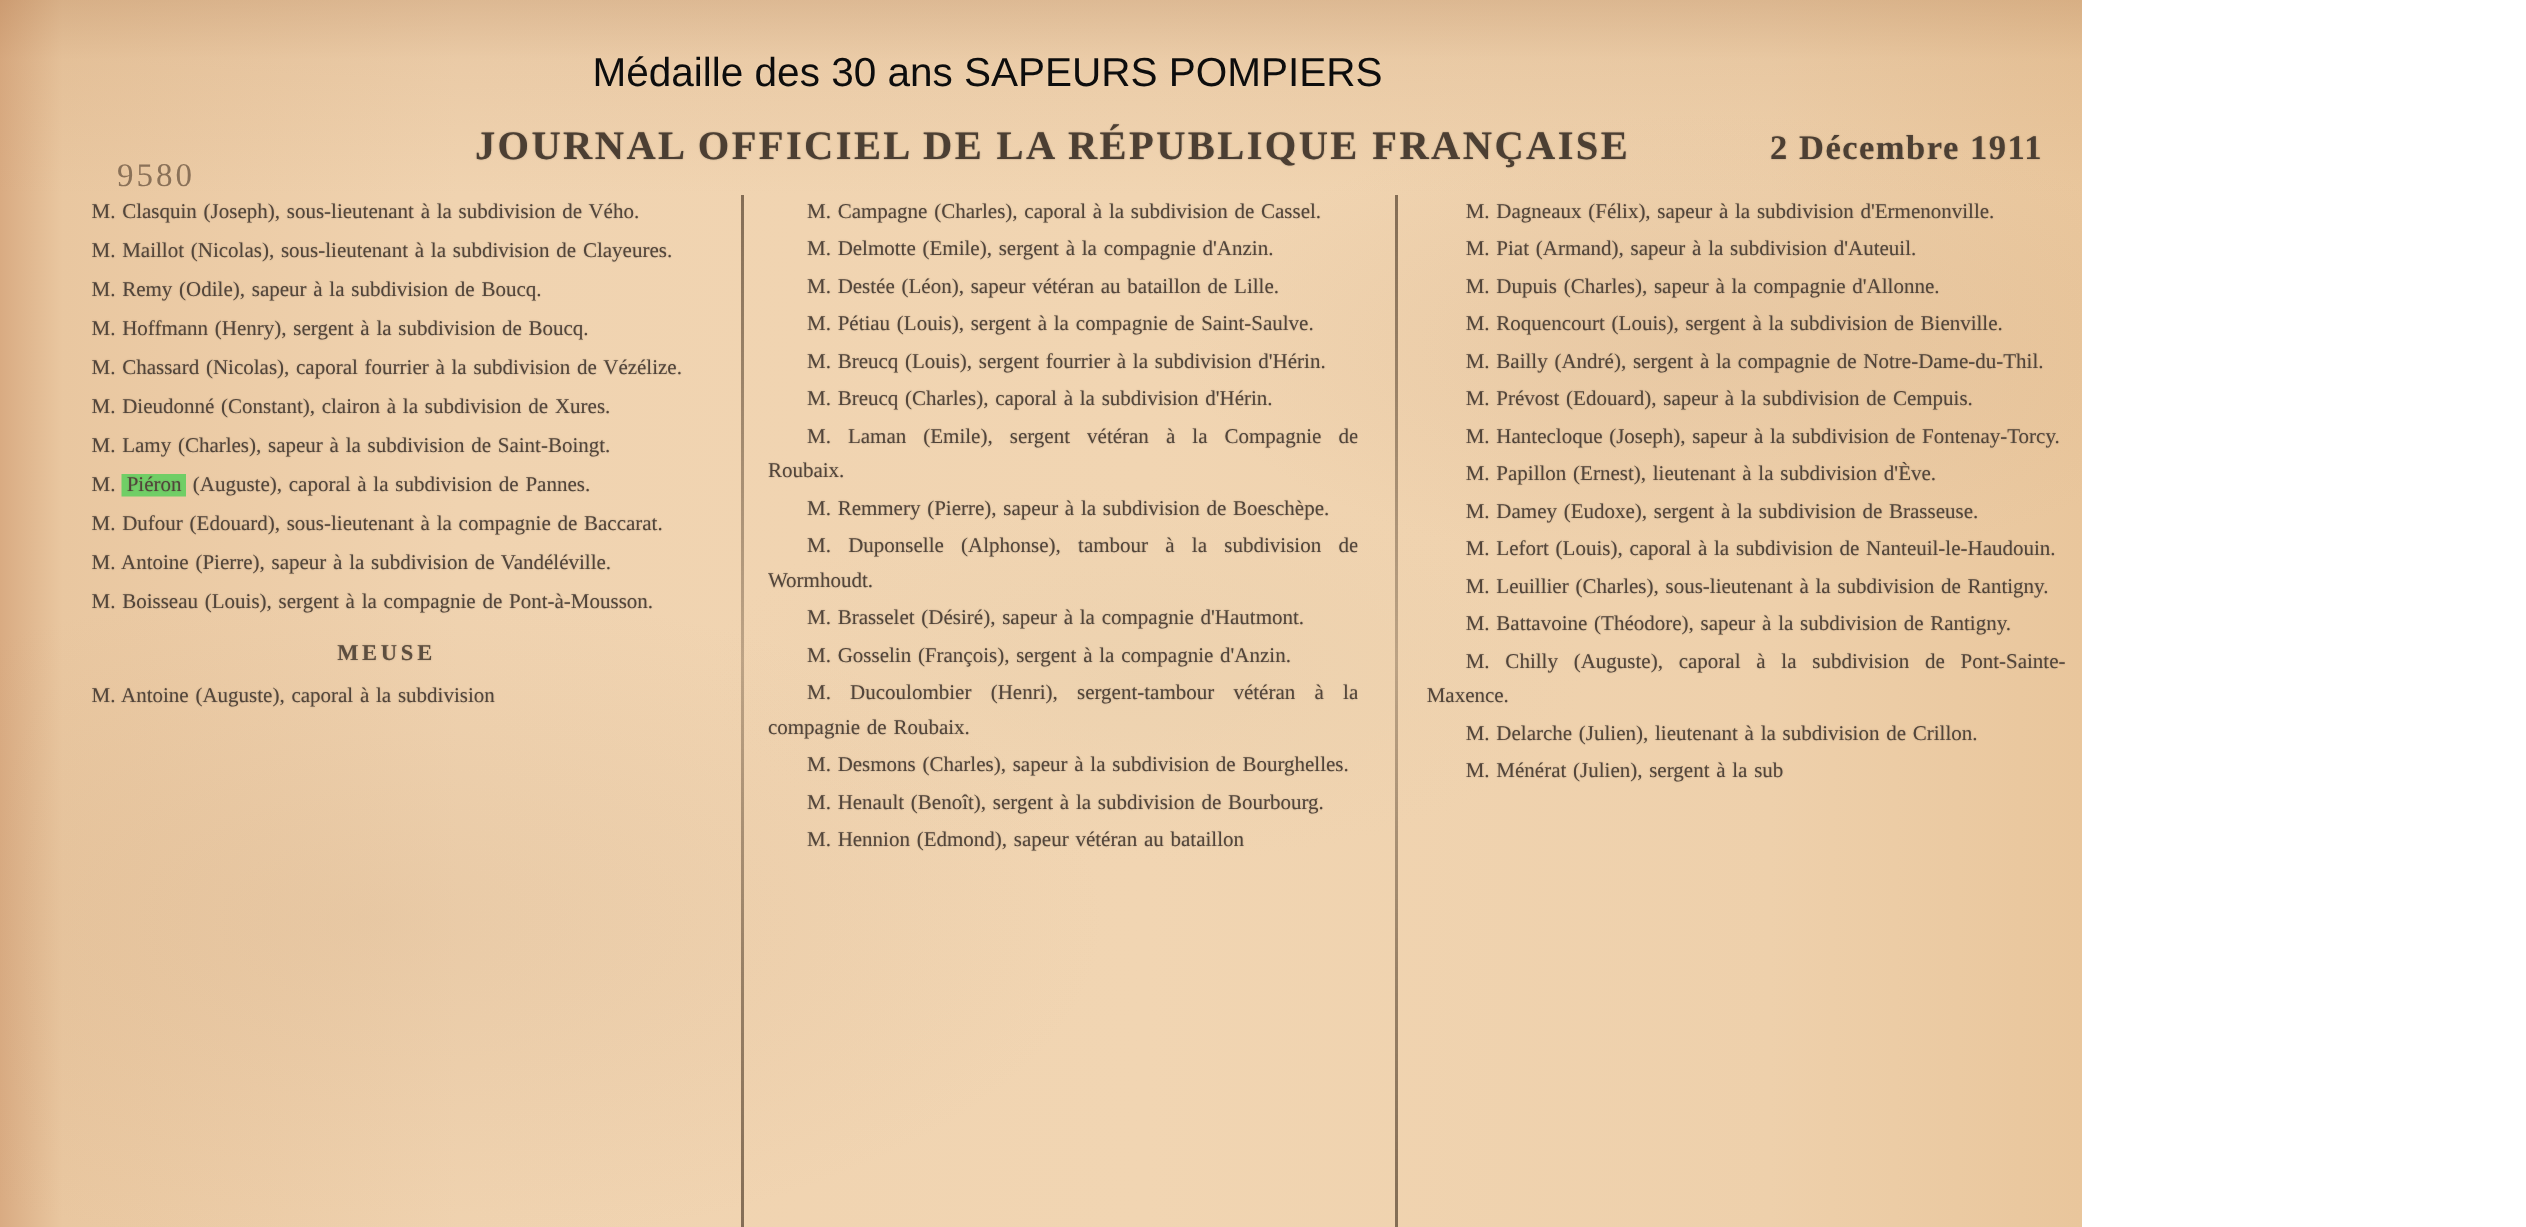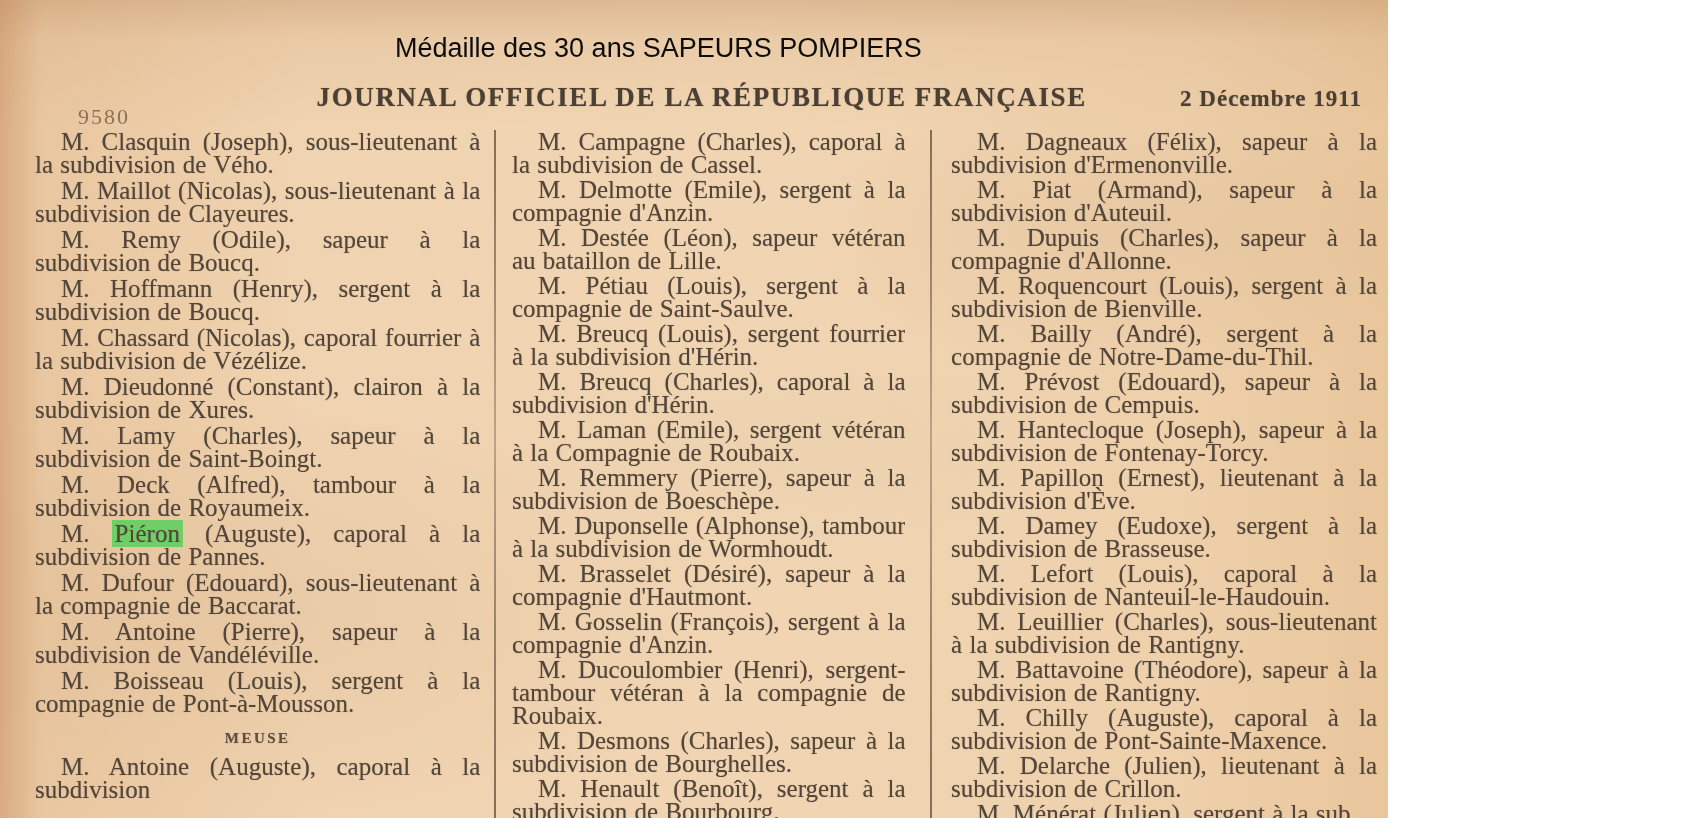--- a/index.html
+++ b/index.html
@@ -59,21 +59,21 @@
   .vrule {
     width: 2px; align-self: stretch;
     background: linear-gradient(180deg,
       rgba(95,75,55,.75) 0%, rgba(95,75,55,.35) 45%,
       rgba(95,75,55,.6) 75%, rgba(95,75,55,.75) 100%);
   }
   .vrule-1 { margin-left: 14px; margin-right: 16px; }
   .vrule-2 { margin-left: 25px; margin-right: 19px; }
   .entry {
     margin: 0 0 2px 0;
-    font-size: 25px; line-height: 23px;
+    font-size: 14px; line-height: 23px;
     text-align: justify; text-indent: 26px;
     color: #52453a;
     text-shadow: 0 0 1px rgba(82,69,58,.45);
     word-spacing: 1px;
     font-family: Liberation Serif, serif;
   }
   .col-1 .entry { margin-bottom: 3px; }
   .heading {
     margin: 14px 0 8px 0;
     font-size: 15px; line-height: 18px; font-weight: bold;
@@ -101,21 +101,20 @@
 
   <main class="columns">
     <section class="col col-1">
         <p class="entry">M. Clasquin (Joseph), sous-lieutenant à la subdivision de Vého.</p>
         <p class="entry">M. Maillot (Nicolas), sous-lieutenant à la subdivision de Clayeures.</p>
         <p class="entry">M. Remy (Odile), sapeur à la subdivision de Boucq.</p>
         <p class="entry">M. Hoffmann (Henry), sergent à la subdivision de Boucq.</p>
         <p class="entry">M. Chassard (Nicolas), caporal fourrier à la subdivision de Vézélize.</p>
         <p class="entry">M. Dieudonné (Constant), clairon à la subdivision de Xures.</p>
         <p class="entry">M. Lamy (Charles), sapeur à la subdivision de Saint-Boingt.</p>
-        <p class="entry">M. Deck (Alfred), tambour à la subdivision de Royaumeix.</p>
         <p class="entry">M. <mark class="hl">Piéron</mark> (Auguste), caporal à la subdivision de Pannes.</p>
         <p class="entry">M. Dufour (Edouard), sous-lieutenant à la compagnie de Baccarat.</p>
         <p class="entry">M. Antoine (Pierre), sapeur à la subdivision de Vandéléville.</p>
         <p class="entry">M. Boisseau (Louis), sergent à la compagnie de Pont-à-Mousson.</p>
         <p class="heading">MEUSE</p>
         <p class="entry">M. Antoine (Auguste), caporal à la subdivision</p>
       </section>
     <div class="vrule vrule-1"></div>
     <section class="col col-2">
         <p class="entry">M. Campagne (Charles), caporal à la subdivision de Cassel.</p>

